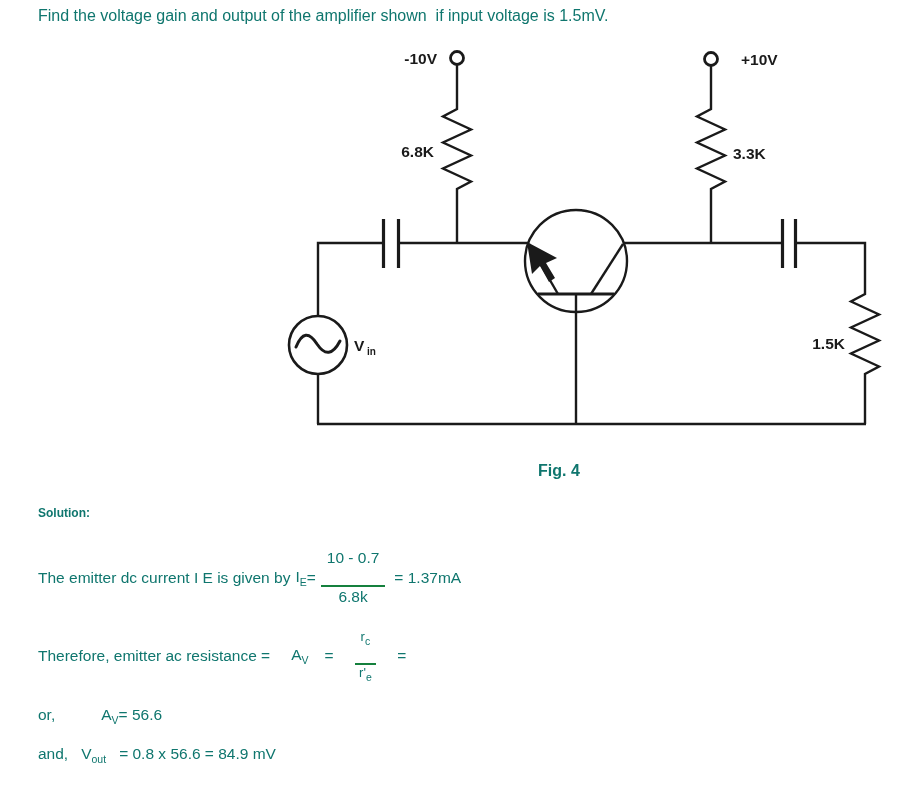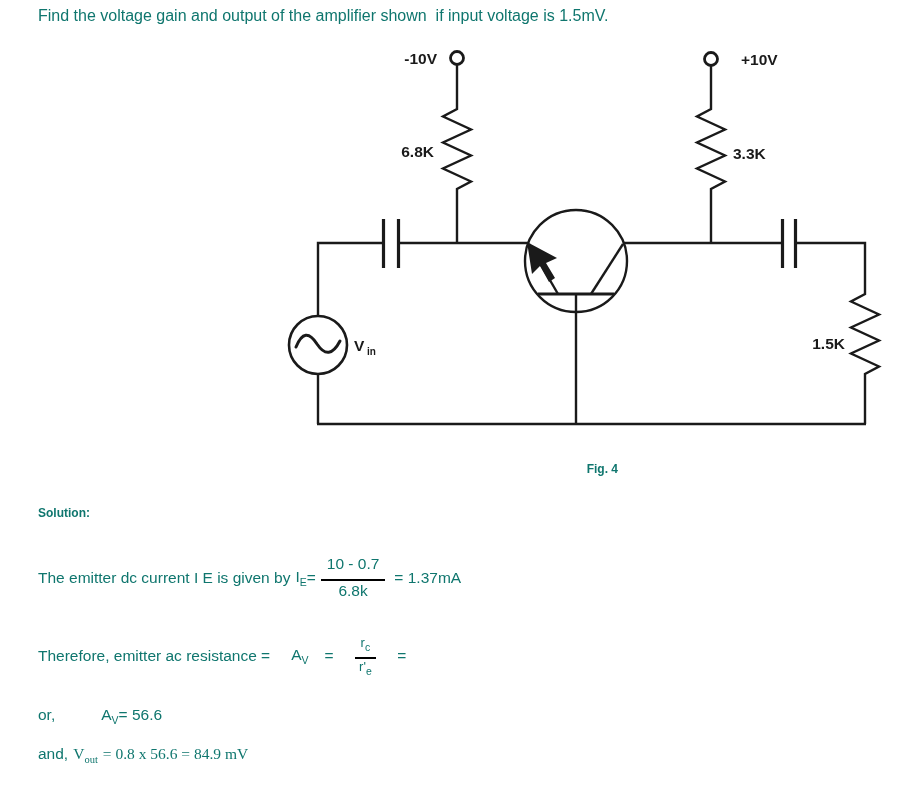--- a/index.html
+++ b/index.html
@@ -3,36 +3,36 @@
 <meta charset="utf-8">
 <style>
   html,body{margin:0;padding:0;background:#ffffff;}
   .page{
     position:relative;width:907px;height:789px;background:#ffffff;
     font-family:"Liberation Sans", sans-serif;color:#0f766e;overflow:hidden;
   }
   .abs{position:absolute;}
   .problem{left:38px;top:7px;font-size:16px;white-space:pre-wrap;}
   .circuit-svg{left:0;top:0;width:907px;height:445px;}
-  .fig-caption{left:538px;top:462px;width:80px;text-align:right;font-weight:bold;font-size:12px;}
+  .fig-caption{left:538px;top:462px;width:80px;text-align:left;font-weight:bold;font-size:16px;}
   .sol-heading{left:38px;top:506px;font-weight:bold;font-size:12px;}
   .eq-line{left:38px;display:flex;align-items:center;font-size:15.5px;}
   .eq1{top:548px;height:60px;}
   .eq2{top:625px;height:62px;gap:16px;}
   .eq3{top:706px;height:22px;align-items:baseline;}
   .eq4{top:745px;height:22px;align-items:baseline;}
   .frac{display:inline-flex;flex-direction:column;align-items:center;line-height:1.2;margin:0 5px;}
-  .frac .num{padding:0 6px 5px;border-bottom:2px solid #000000;}
+  .frac .num{padding:0 6px 17px;border-bottom:2px solid #15803d;}
   .frac .den{padding-top:1px;}
   .frac.small{font-size:13px;line-height:1.1;}
   .sym{margin-left:5px;}
   sub{font-size:10.5px;line-height:1;}
   .gap-sm{margin-left:4px;}
   .eq3 .sym{margin-left:46px;}
-  .sp{margin-left:5px;font-family:Liberation Serif, serif;}
+  .sp{margin-left:13px;}
 </style>
 </head>
 <body>
 
 <div class="page">
 
   <div class="abs problem">Find the voltage gain and output of the amplifier shown  if input voltage is 1.5mV.</div>
 
   <svg class="abs circuit-svg" viewBox="0 0 907 445" xmlns="http://www.w3.org/2000/svg">
     <g stroke="#1a1a1a" fill="none" stroke-width="2.4">

